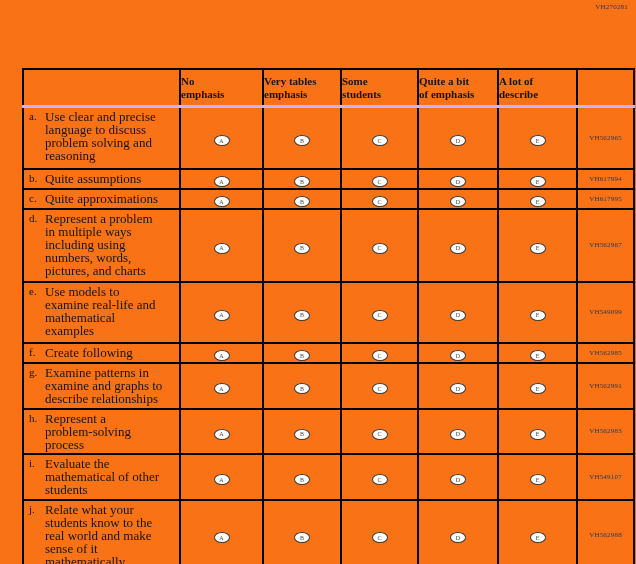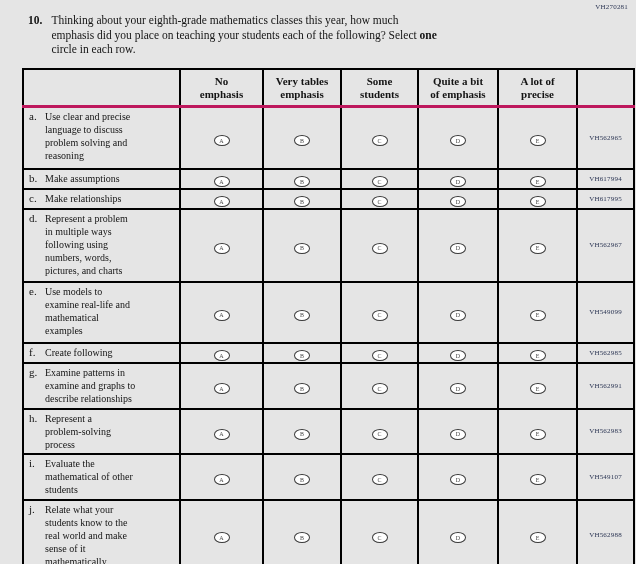--- a/index.html
+++ b/index.html
@@ -1,42 +1,42 @@
 <!DOCTYPE html>
 <html><head>
 <meta charset="utf-8">
 <style>
   html,body{margin:0;padding:0;background:#fdfdfd;}
   .page{
-    position:relative;width:636px;height:564px;background:#e5e5e5;overflow:hidden;
+    position:relative;width:636px;height:564px;background:#f97316;overflow:hidden;
     font-family:"Liberation Serif","DejaVu Serif",serif;color:#141414;
   }
   .top-code{
     position:absolute;top:3px;right:8px;font-size:7px;letter-spacing:.2px;color:#2c3654;
   }
   .question{position:absolute;top:13px;left:28px;display:flex;}
   .qnum{font-weight:bold;font-size:11.5px;line-height:1.28;margin-right:9px;}
   .qtext{margin:0;font-size:11.5px;line-height:1.28;width:516px;white-space:pre-line;}
   .qtext b{font-weight:bold;}
 
   table.grid{
     position:absolute;left:22px;top:68px;width:611px;
     border-collapse:collapse;table-layout:fixed;
     border:2px solid #000;
   }
   .grid th,.grid td{border:2px solid #000;padding:0;}
   .grid thead th{
-    border-bottom:3px solid #be185d;height:35px;
-    font-size:11px;font-weight:bold;text-align:center;vertical-align:middle;
+    border-bottom:3px solid #c4b5fd;height:35px;
+    font-size:11px;font-weight:bold;text-align:left;vertical-align:middle;
     line-height:1.12;white-space:pre-line;
   }
   td.item{vertical-align:top;padding:2px 2px 1px 0;}
   .item-inner{display:flex;}
   .letter{flex:none;width:16px;padding-left:5px;font-size:11px;line-height:13px;}
-  .itext{flex:1;font-size:10px;line-height:13px;white-space:pre-line;}
+  .itext{flex:1;font-size:13px;line-height:13px;white-space:pre-line;}
   td.opt{text-align:center;vertical-align:middle;}
   .oval{
     display:inline-flex;width:14px;height:9px;border:1px solid #3a3a3a;border-radius:50%;
     align-items:center;justify-content:center;background:#fff;cursor:pointer;
   }
   .ov{font-size:6px;line-height:6px;color:#4a4a4a;font-family:"Liberation Serif","DejaVu Serif",serif;}
   td.code{
     text-align:center;vertical-align:middle;
     font-size:7px;letter-spacing:.2px;color:#2c3654;margin-top:6px;
   }
@@ -51,26 +51,20 @@
   tbody tr:nth-child(8){height:45px}
   tbody tr:nth-child(9){height:46px}
   tbody tr:nth-child(10){height:70px}
 </style>
 </head>
 <body>
 
 <div class="page">
   <div class="top-code">VH270281</div>
 
-  <div class="question">
-    <span class="qnum">10.</span>
-    <p class="qtext"><span>Thinking about your eighth-grade mathematics classes this year, how much
-emphasis did you place on teaching your students each of the following? Select </span><b>one</b><span>
-circle in each row.</span></p>
-  </div>
 
   <table class="grid">
     <colgroup>
       <col style="width:157px">
         <col style="width:83px">
         <col style="width:78px">
         <col style="width:77px">
         <col style="width:80px">
         <col style="width:79px">
         <col style="width:57px">
@@ -80,21 +74,21 @@
         <th></th>
         <th>No
 emphasis</th>
         <th>Very tables
 emphasis</th>
         <th>Some
 students</th>
         <th>Quite a bit
 of emphasis</th>
         <th>A lot of
-precise</th>
+describe</th>
         <th></th>
       </tr>
     </thead>
     <tbody>
       <tr>
         <td class="item">
             <div class="item-inner">
               <span class="letter">a.</span>
               <span class="itext">Use clear and precise
 language to discuss
@@ -116,21 +110,21 @@
             </span></td>
         <td class="opt"><span class="oval">
               <span class="ov">E</span>
             </span></td>
         <td class="code">VH562965</td>
       </tr>
       <tr>
         <td class="item">
             <div class="item-inner">
               <span class="letter">b.</span>
-              <span class="itext">Make assumptions</span>
+              <span class="itext">Quite assumptions</span>
             </div>
           </td>
         <td class="opt"><span class="oval">
               <span class="ov">A</span>
             </span></td>
         <td class="opt"><span class="oval">
               <span class="ov">B</span>
             </span></td>
         <td class="opt"><span class="oval">
               <span class="ov">C</span>
@@ -140,21 +134,21 @@
             </span></td>
         <td class="opt"><span class="oval">
               <span class="ov">E</span>
             </span></td>
         <td class="code">VH617994</td>
       </tr>
       <tr>
         <td class="item">
             <div class="item-inner">
               <span class="letter">c.</span>
-              <span class="itext">Make relationships</span>
+              <span class="itext">Quite approximations</span>
             </div>
           </td>
         <td class="opt"><span class="oval">
               <span class="ov">A</span>
             </span></td>
         <td class="opt"><span class="oval">
               <span class="ov">B</span>
             </span></td>
         <td class="opt"><span class="oval">
               <span class="ov">C</span>
@@ -166,21 +160,21 @@
               <span class="ov">E</span>
             </span></td>
         <td class="code">VH617995</td>
       </tr>
       <tr>
         <td class="item">
             <div class="item-inner">
               <span class="letter">d.</span>
               <span class="itext">Represent a problem
 in multiple ways
-following using
+including using
 numbers, words,
 pictures, and charts</span>
             </div>
           </td>
         <td class="opt"><span class="oval">
               <span class="ov">A</span>
             </span></td>
         <td class="opt"><span class="oval">
               <span class="ov">B</span>
             </span></td>

